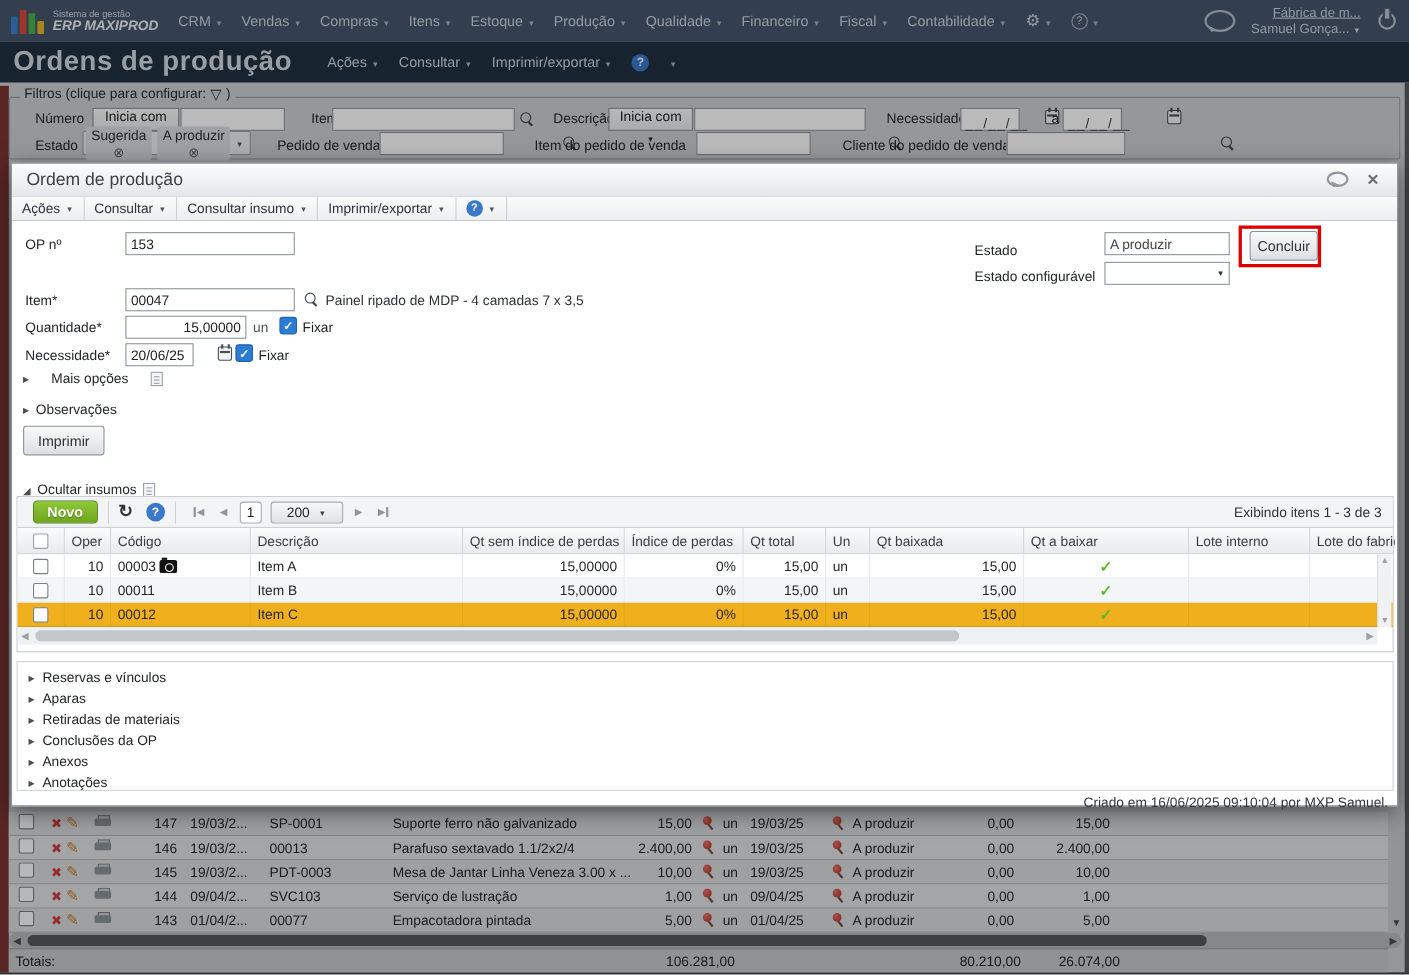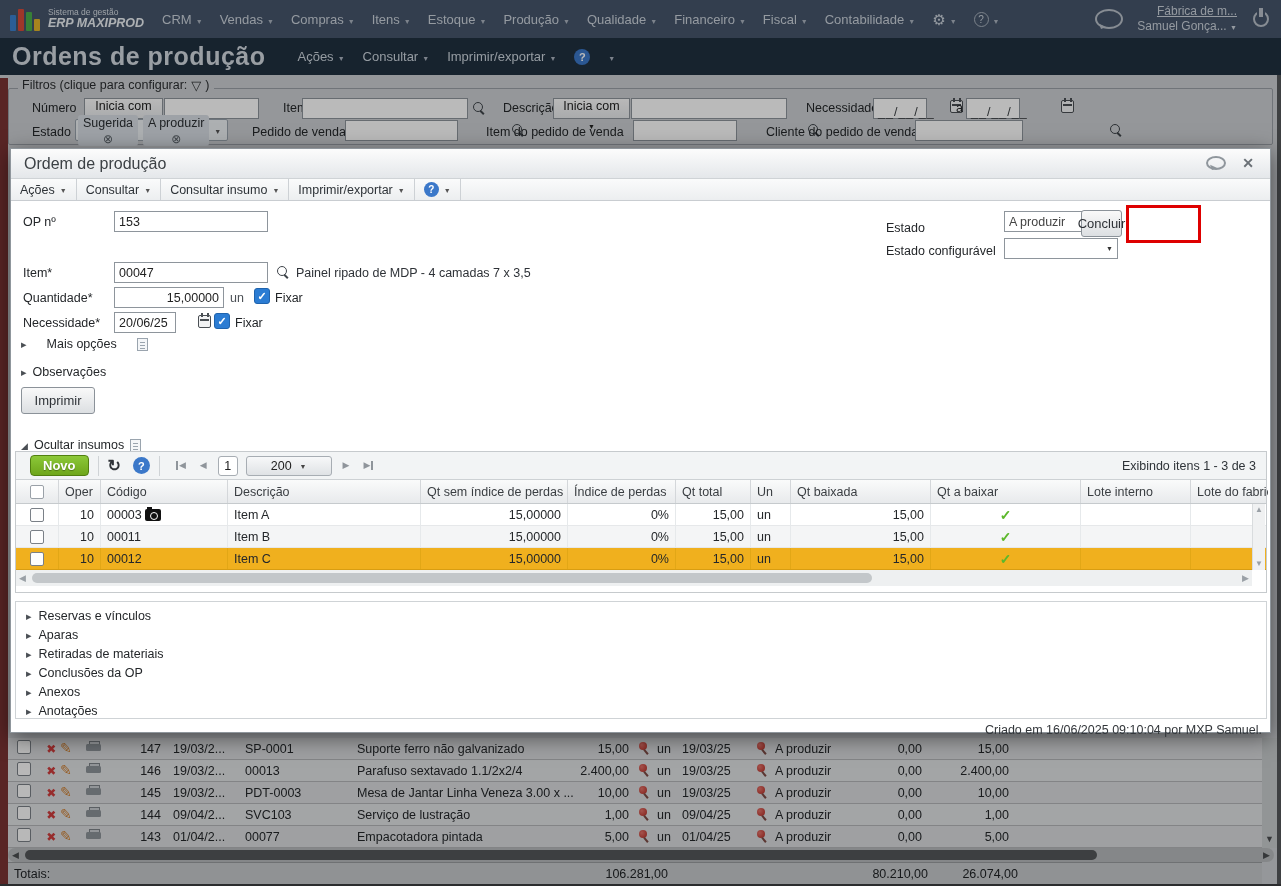--- a/index.html
+++ b/index.html
@@ -123,21 +123,21 @@
   .disc .ic-tri,.disc .ic-exp{color:#4a4f54;}
 
   
   .gwrap{position:absolute;left:4px;top:302px;width:1252px;height:142px;border:1px solid #c6cacd;background:#fff;}
   .gtools{position:absolute;left:0;top:0;right:0;height:28px;background:#f2f4f5;border-bottom:1px solid #cdd1d4;display:flex;align-items:center;}
   .novo{background:linear-gradient(#8cc838,#6ea61b);border:1px solid #517f10;border-radius:4px;color:#fff;font-weight:bold;font-size:13px;padding:2px 12px;text-shadow:0 1px 1px rgba(0,0,0,.35);margin-left:14px;cursor:pointer;}
   .gsep{width:1px;height:20px;background:#cfd3d6;margin:0 9px;}
   .pgarrow{color:#8f959b;font-size:9px;display:inline-flex;align-items:center;gap:1px;margin:0 7px;cursor:pointer;}
   .pgbar{display:inline-block;width:2px;height:9px;background:#8f959b;}
   .pgbox{width:20px;height:20px;background:#fff;border:1px solid #a7adb3;border-radius:3px;display:inline-flex;align-items:center;justify-content:center;margin:0 4px;}
-  .szbox{height:20px;background:linear-gradient(#f7f8f9,#dfe2e5);border:1px solid #a7adb3;border-radius:3px;display:inline-flex;align-items:center;gap:8px;padding:0 24px;margin:4px 4px;cursor:pointer;justify-content:center;}
+  .szbox{height:20px;background:linear-gradient(#f7f8f9,#dfe2e5);border:1px solid #a7adb3;border-radius:3px;display:inline-flex;align-items:center;gap:8px;padding:0 14px;margin:4px 4px;cursor:pointer;justify-content:center;}
   .gstatus{margin-left:auto;margin-right:10px;color:#2e3338;}
   .g-cols{display:grid;grid-template-columns:43px 42px 127px 193px 147px 108px 75px 40px 140px 150px 110px 77px;}
   .ghead{position:absolute;left:0;top:28px;right:0;height:24px;background:linear-gradient(#fafbfb,#e8eaec);border-bottom:1px solid #c6cacd;font-size:12.5px;color:#3a3e42;}
   .ghead .hc{display:flex;align-items:center;padding:0 6px;border-right:1px solid #d4d7da;overflow:hidden;white-space:nowrap;}
   .grow{position:absolute;left:0;right:0;height:22px;background:#fff;border-bottom:1px solid #e6e8ea;align-items:center;color:#24272a;}
   .grow.alt{background:#f4f5f6;}
   .grow.sel{background:#f0b01e;border-bottom-color:#d89d12;}
   .grow .gc{padding:0 6px;border-right:1px solid #e6e9eb;height:100%;display:flex;align-items:center;overflow:hidden;white-space:nowrap;}
   .grow.sel .gc{border-right-color:#e2a716;}
   .grow .r{justify-content:flex-end;}
@@ -451,21 +451,21 @@
       </span>
   </div>
 
   
   <div class="a lbl" style="left:12px;top:66px;">OP nº</div>
   <input class="a min" style="left: 103px; top: 62px; width: 154px;" readonly="" value="153">
 
   <div class="a lbl" style="left:875px;top:72px;">Estado</div>
   <input class="a min" style="left: 993px; top: 62px; width: 114px; color: rgb(68, 68, 68);" readonly="" value="A produzir">
   <div class="redbox"></div>
-  <button class="a btn" style="left:1070px;top:61px;width:41px;height:27px;">Concluir</button>
+  <button class="a btn" style="left:1125px;top:61px;width:62px;height:27px;">Concluir</button>
   <div class="a lbl" style="left:875px;top:95px;">Estado configurável</div>
   <div class="a min" style="left:993px;top:89px;width:114px;display:flex;align-items:center;justify-content:flex-end;background:#fff;">
       <span class="ic ic-caret" style="color:#333;font-size:8px;"></span>
     </div>
 
   <div class="a lbl" style="left:12px;top:117px;">Item*</div>
   <input class="a min" style="left: 103px; top: 113px; width: 154px;" readonly="" value="00047">
   <span class="a mag" style="left:265px;top:116px;"></span>
   <div class="a" style="left:285px;top:117px;color:#2e3237;">Painel ripado de MDP - 4 camadas 7 x 3,5</div>
 

